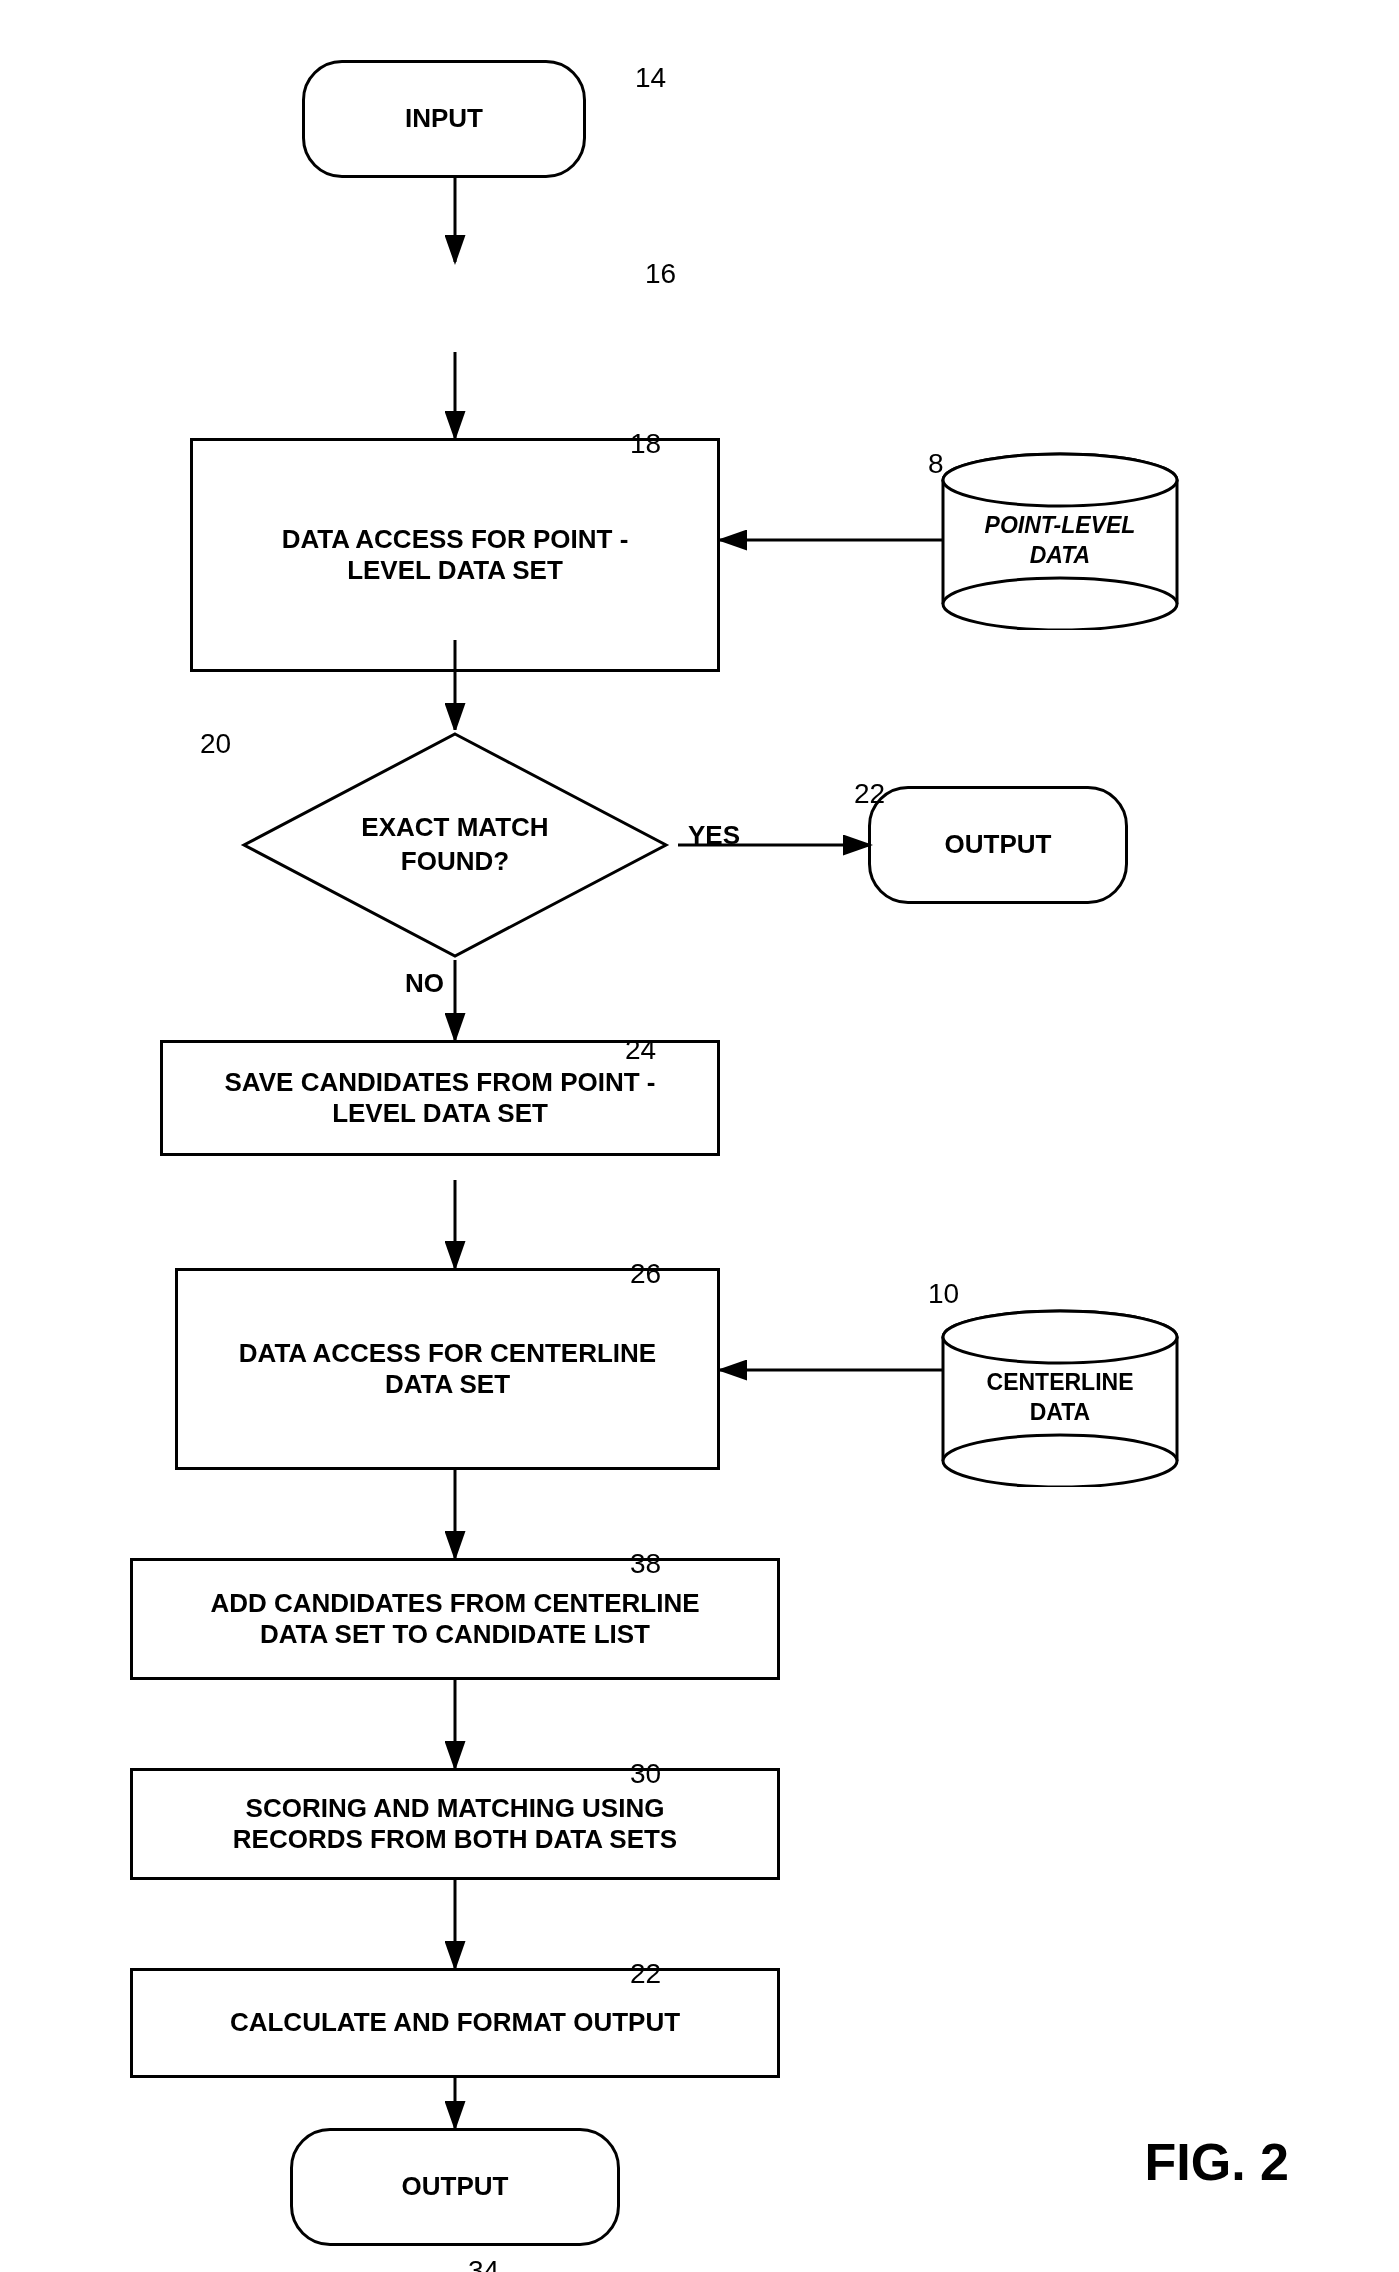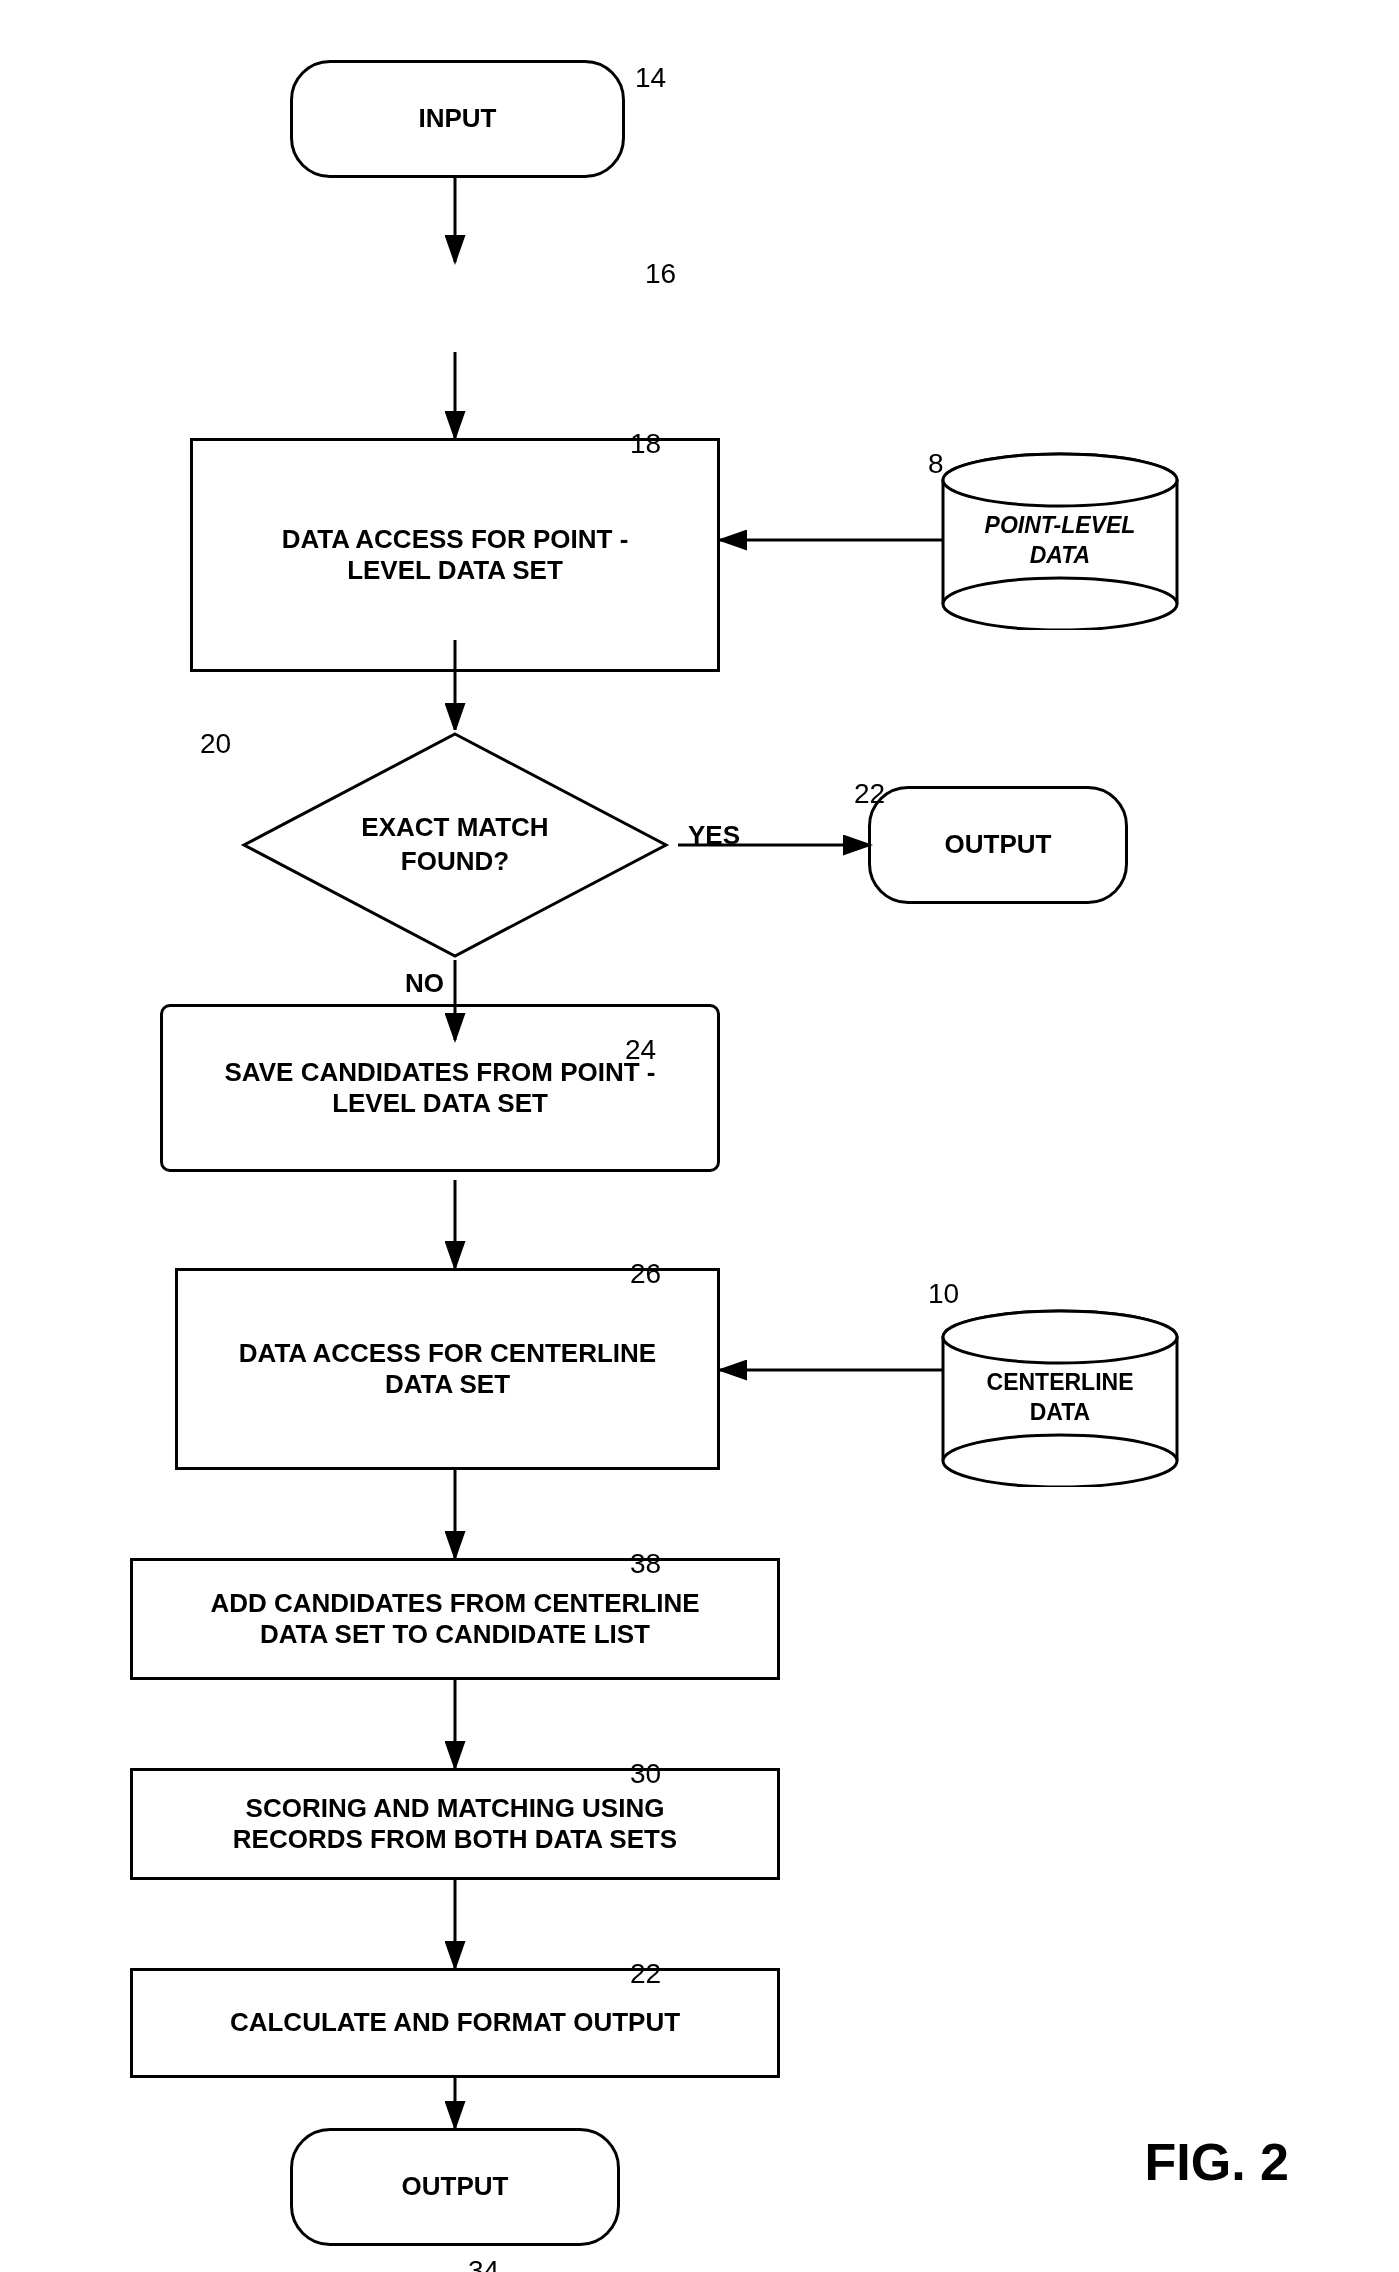--- a/index.html
+++ b/index.html
@@ -123,21 +123,21 @@
 
     <line x1="455" y1="1470" x2="455" y2="1558" stroke="#000" stroke-width="3" marker-end="url(#arrowhead)"></line>
 
     <line x1="455" y1="1680" x2="455" y2="1768" stroke="#000" stroke-width="3" marker-end="url(#arrowhead)"></line>
 
     <line x1="455" y1="1880" x2="455" y2="1968" stroke="#000" stroke-width="3" marker-end="url(#arrowhead)"></line>
 
     <line x1="455" y1="2078" x2="455" y2="2128" stroke="#000" stroke-width="3" marker-end="url(#arrowhead)"></line>
   </svg>
 
-  <div class="shape rounded-rect" style="left:290px; top:60px; width:335px; height:118px;">
+  <div class="shape rounded-rect" style="left:302px; top:60px; width:284px; height:118px;">
     <span>INPUT</span>
   </div>
 
   <div class="ref-label" style="left:635px; top:62px;">14</div>
 
 
   <div class="ref-label" style="left:645px; top:258px;">16</div>
 
   <div class="shape rect" style="left:190px; top:438px; width:530px; height:234px;">
     <span style="white-space:pre-line;">DATA ACCESS FOR POINT -
@@ -178,21 +178,21 @@
   <div class="arrow-label" style="left:688px; top:820px;">YES</div>
 
   <div class="arrow-label" style="left:405px; top:968px;">NO</div>
 
   <div class="shape rounded-rect" style="left:868px; top:786px; width:260px; height:118px;">
     <span>OUTPUT</span>
   </div>
 
   <div class="ref-label" style="left:854px; top:778px;">22</div>
 
-  <div class="shape rect" style="left:160px; top:1004px; width:560px; height:168px;border-radius:10px;">
+  <div class="shape rect" style="left:160px; top:1040px; width:560px; height:116px;">
     <span style="white-space:pre-line;">SAVE CANDIDATES FROM POINT -
 LEVEL DATA SET</span>
   </div>
 
   <div class="ref-label" style="left:625px; top:1034px;">24</div>
 
   <div class="shape rect" style="left:175px; top:1268px; width:545px; height:202px;">
     <span style="white-space:pre-line;">DATA ACCESS FOR CENTERLINE
 DATA SET</span>
   </div>

